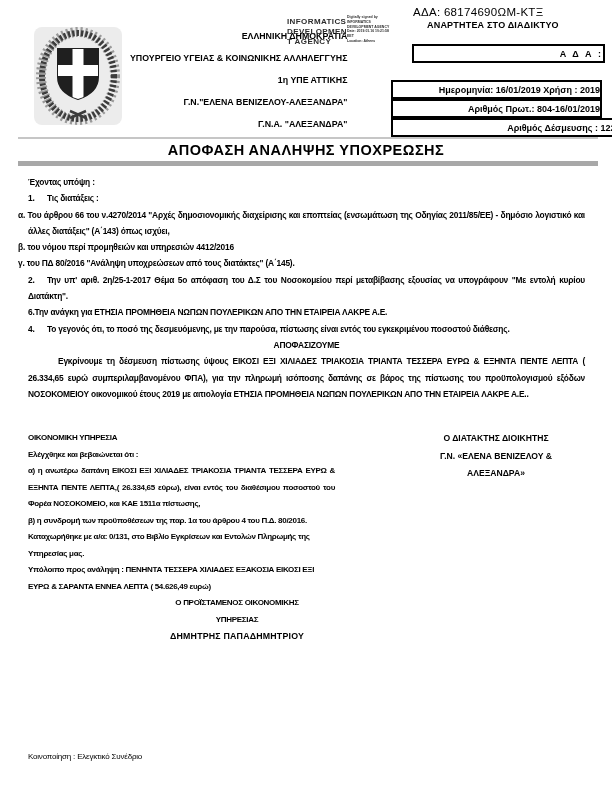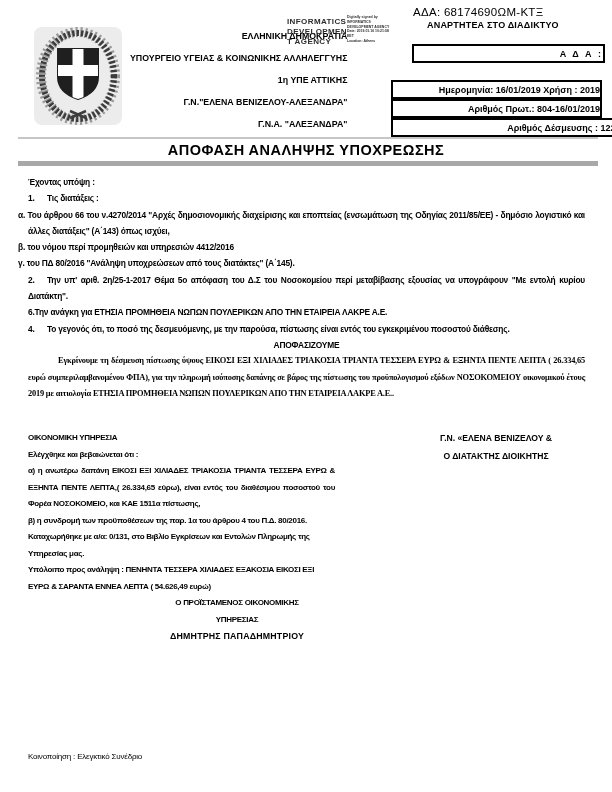--- a/index.html
+++ b/index.html
@@ -31,21 +31,21 @@
   
   .body{position:absolute;left:28px;top:174px;width:557px;font-size:8.4px;font-weight:bold;
         line-height:16.3px;letter-spacing:-.2px;}
   .body p{margin:0;}
   .num{display:inline-block;width:19px;}
   .sub{margin-left:37px;text-indent:-10px;}
   .just{text-align:justify;}
   .nowrap{white-space:nowrap;}
   .item3{margin-top:14px;}
   .decide-head{text-align:center;margin-top:2px;}
-  .decision{text-align:justify;text-indent:30px;font-family:Liberation Serif, serif;}
+  .decision{text-align:justify;text-indent:30px;}
 
   
   .leftcol{position:absolute;left:28px;top:430px;width:420px;font-size:8px;font-weight:bold;
         line-height:16.5px;letter-spacing:-.3px;}
   .leftcol p{margin:0;}
   .narrow{width:307px;text-align:justify;}
   .narrow-last{width:307px;}
   .head-title{width:418px;text-align:center;margin-top:1px;}
   .signer{width:418px;text-align:center;margin-top:43px;font-size:8.8px;letter-spacing:.2px;}
   .rightcol{position:absolute;left:390px;top:430px;width:212px;text-align:center;
@@ -136,19 +136,20 @@
     <p class="narrow">α) η ανωτέρω δαπάνη ΕΙΚΟΣΙ ΕΞΙ ΧΙΛΙΑΔΕΣ  ΤΡΙΑΚΟΣΙΑ ΤΡΙΑΝΤΑ ΤΕΣΣΕΡΑ ΕΥΡΩ &amp; ΕΞΗΝΤΑ ΠΕΝΤΕ ΛΕΠΤΑ,( 26.334,65 εύρω), είναι εντός  του διαθέσιμου ποσοστού του Φορέα ΝΟΣΟΚΟΜΕΙΟ, και ΚΑΕ 1511α πίστωσης,</p>
     <p class="narrow-last">β) η συνδρομή των προϋποθέσεων της παρ. 1α του άρθρου 4 του Π.Δ. 80/2016.</p>
     <p class="narrow-last">Καταχωρήθηκε με α/α: 0/131, στο Βιβλίο Εγκρίσεων και Εντολών Πληρωμής της Υπηρεσίας μας.</p>
     <p class="narrow-last">Υπόλοιπο προς ανάληψη : ΠΕΝΗΝΤΑ ΤΕΣΣΕΡΑ ΧΙΛΙΑΔΕΣ ΕΞΑΚΟΣΙΑ ΕΙΚΟΣΙ ΕΞΙ ΕΥΡΩ &amp; ΣΑΡΑΝΤΑ ΕΝΝΕΑ ΛΕΠΤΑ ( 54.626,49 ευρώ)</p>
     <p class="head-title">Ο ΠΡΟΪΣΤΑΜΕΝΟΣ ΟΙΚΟΝΟΜΙΚΗΣ</p>
     <p class="head-title">ΥΠΗΡΕΣΙΑΣ</p>
     <p class="signer">ΔΗΜΗΤΡΗΣ ΠΑΠΑΔΗΜΗΤΡΙΟΥ</p>
   </div>
 
   <div class="rightcol">
+    <div>Ο ΔΙΑΤΑΚΤΗΣ  ΔΙΟΙΚΗΤΗΣ</div>
     <div>Γ.Ν. «ΕΛΕΝΑ ΒΕΝΙΖΕΛΟΥ &amp;</div>
-    <div>Ο ΔΙΑΤΑΚΤΗΣ  ΔΙΟΙΚΗΤΗΣ</div>
+    <div>ΑΛΕΞΑΝΔΡΑ»</div>
   </div>
 
   <div class="footer">Κοινοποίηση : Ελεγκτικό Συνέδριο</div>
 
 </div>
 
 </body></html>

